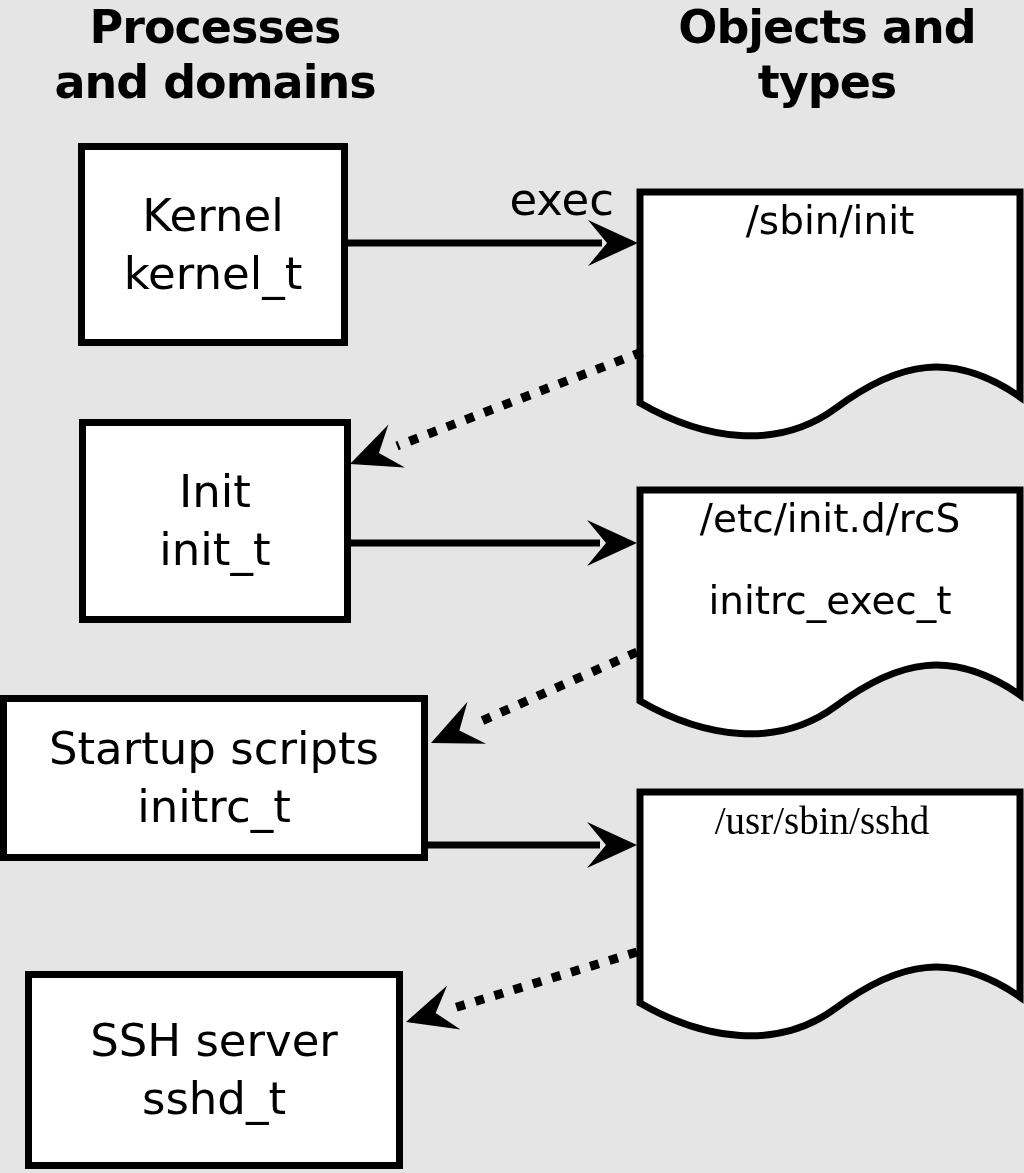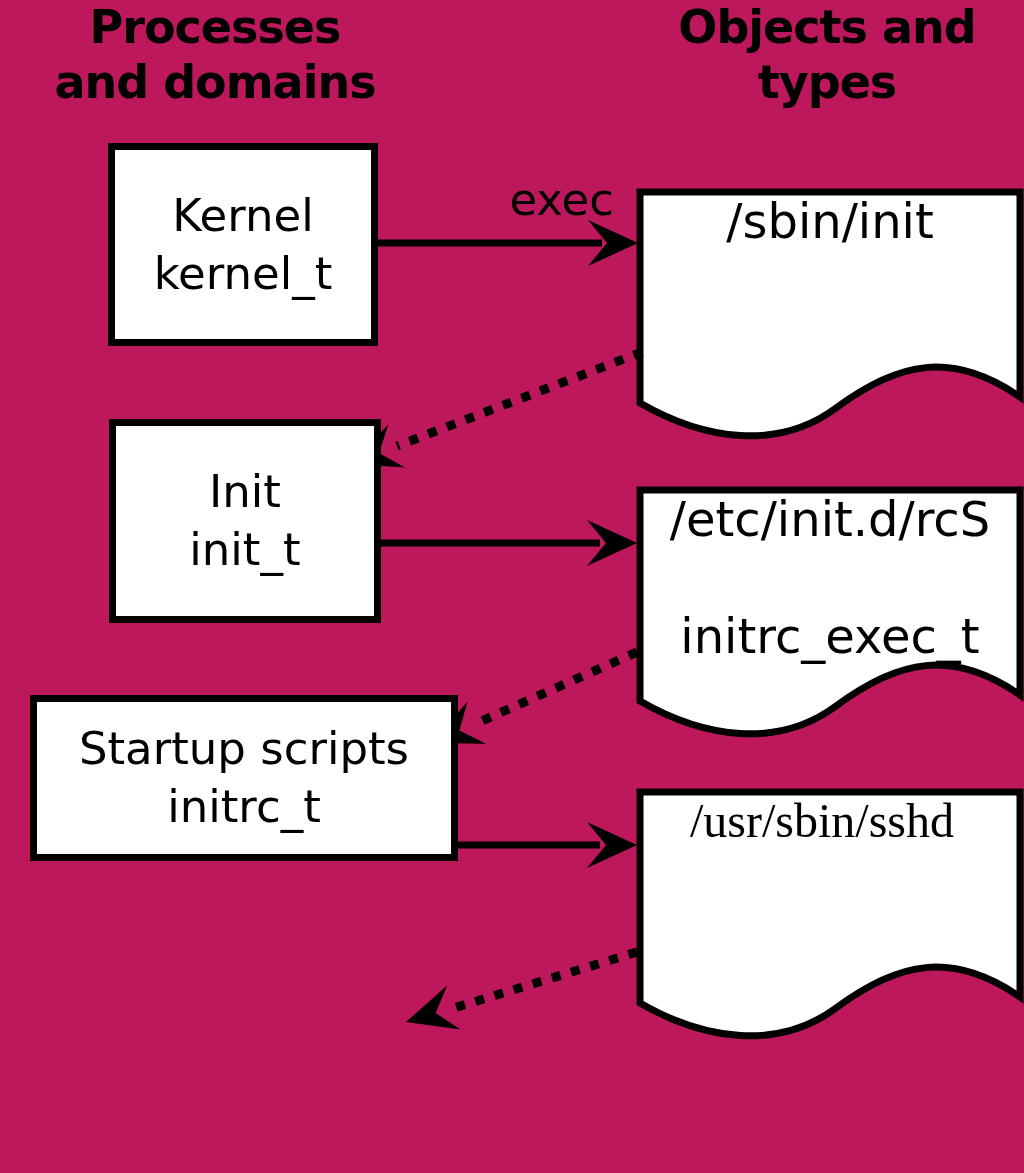--- a/index.html
+++ b/index.html
@@ -4,21 +4,21 @@
 <style>
   html, body {
     margin: 0;
     padding: 0;
     background: #ffffff;
   }
   .stage {
     position: relative;
     width: 1024px;
     height: 1173px;
-    background: #be185d;
+    background: #e5e5e5;
     color: #000000;
     font-family: "DejaVu Sans", "Liberation Sans", sans-serif;
     overflow: hidden;
   }
   .hdr {
     position: absolute;
     top: 0px;
     width: 440px;
     text-align: center;
     font-weight: bold;
@@ -44,37 +44,36 @@
     border: 7px solid #000000;
     background: #ffffff;
     display: flex;
     flex-direction: column;
     align-items: center;
     justify-content: center;
     text-align: center;
     font-size: 45px;
     line-height: 58px;
     white-space: nowrap;
-    margin-left: 30px;
   }
   .pbox.b1 { left: 78px;  top: 143px; width: 270px; height: 203px; }
   .pbox.b2 { left: 79px;  top: 419px; width: 272px; height: 204px; }
   .pbox.b3 { left: 0px;   top: 695px; width: 428px; height: 166px; }
   .pbox.b4 { left: 25px;  top: 971px; width: 378px; height: 198px; }
 
   .dtext {
     position: absolute;
     width: 360px;
     height: 175px;
     display: flex;
     flex-direction: column;
     align-items: center;
-    justify-content: space-between;
+    justify-content: flex-start;
     text-align: center;
-    font-size: 48px;
+    font-size: 39px;
     line-height: 58px;
     white-space: nowrap;
   }
   .dtext.d1 { left: 650px; top: 192px; }
   .dtext.d2 { left: 650px; top: 490px; gap: 24px; }
   .dtext.d3 { left: 642px; top: 792px; font-family: Liberation Serif, serif; }
 
   .exec-label {
     position: absolute;
     left: 380px;
@@ -149,20 +148,24 @@
     <div>kernel_t</div>
   </div>
   <div class="pbox b2">
     <div>Init</div>
     <div>init_t</div>
   </div>
   <div class="pbox b3">
     <div>Startup scripts</div>
     <div>initrc_t</div>
   </div>
+  <div class="pbox b4">
+    <div>SSH server</div>
+    <div>sshd_t</div>
+  </div>
 
   <div class="dtext d1">
     <div>/sbin/init</div>
   </div>
   <div class="dtext d2">
     <div>/etc/init.d/rcS</div>
     <div>initrc_exec_t</div>
   </div>
   <div class="dtext d3">
     <div>/usr/sbin/sshd</div>

